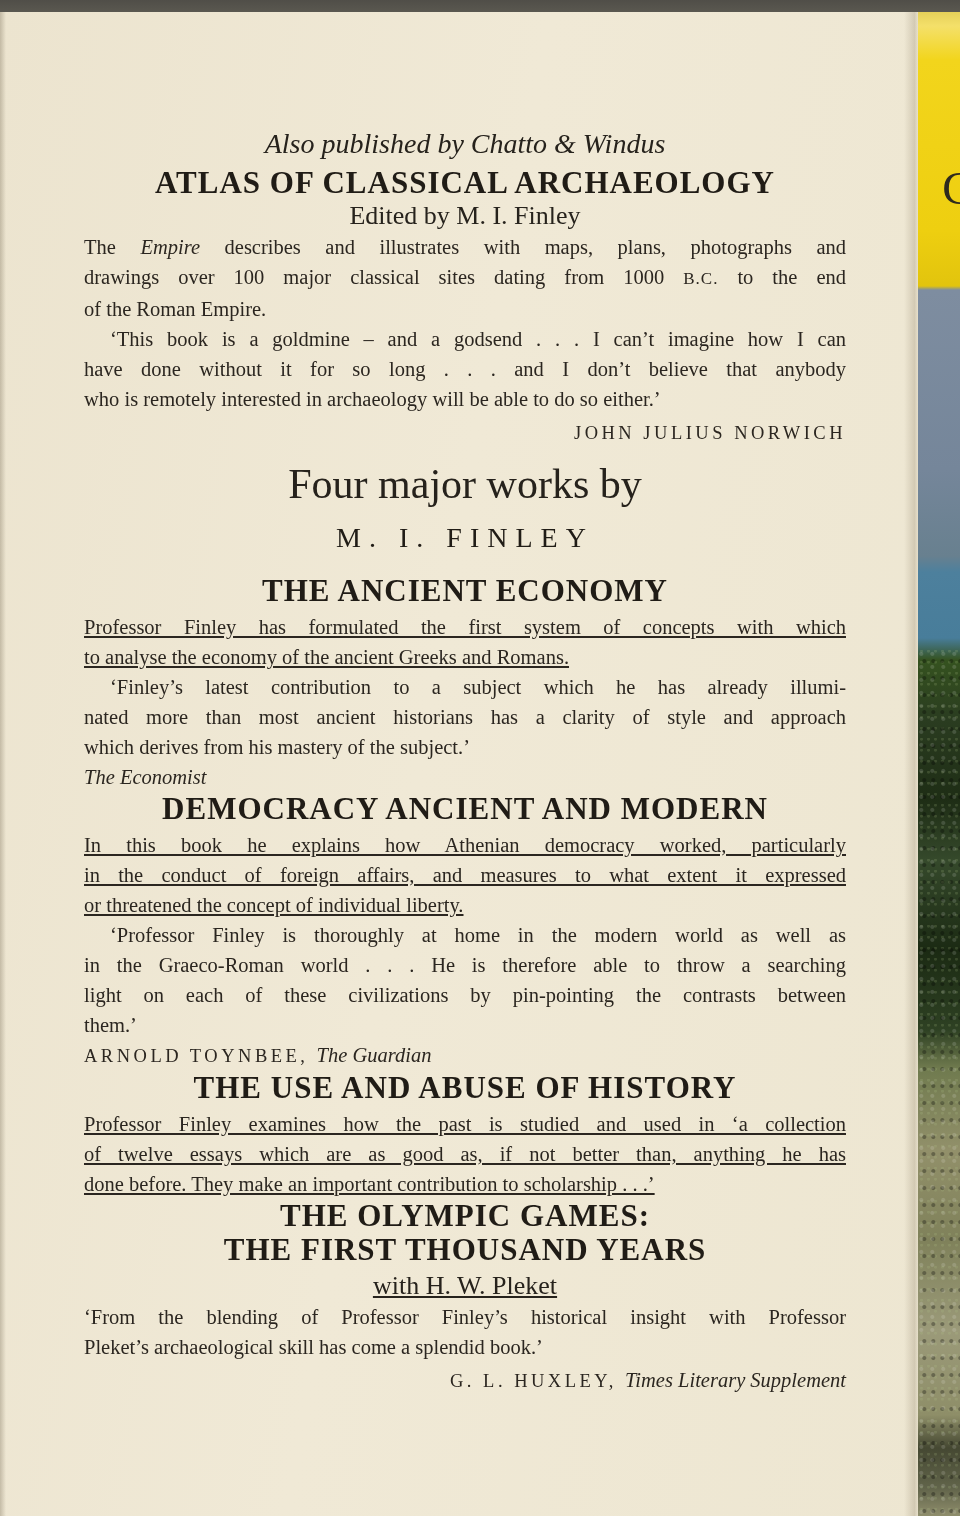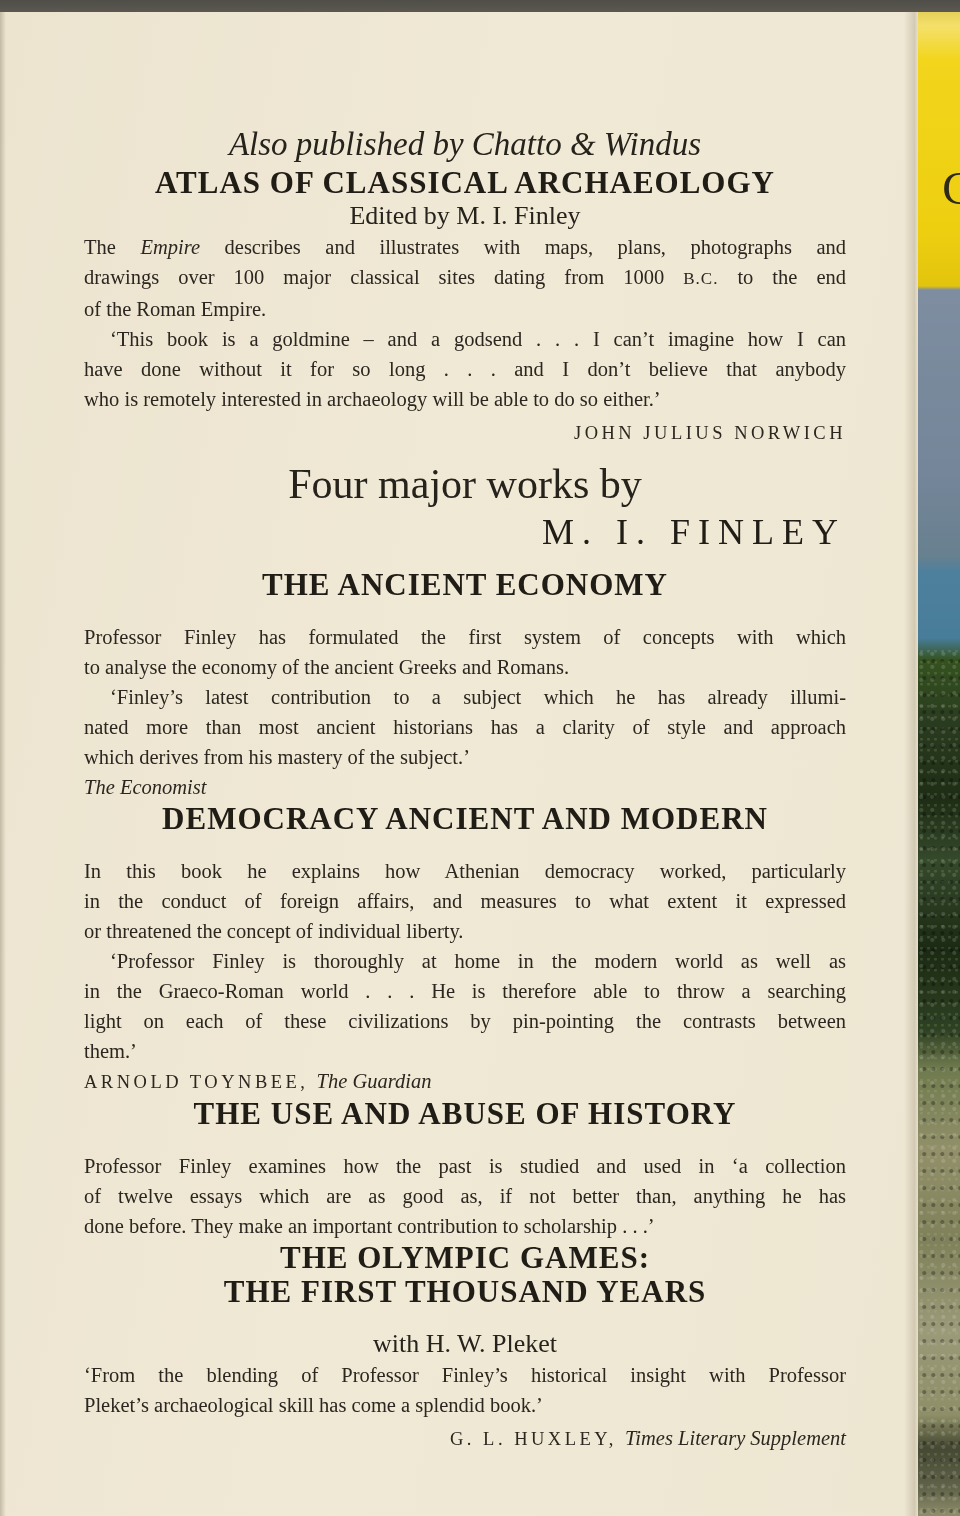--- a/index.html
+++ b/index.html
@@ -26,30 +26,30 @@
       radial-gradient(circle at 30% 30%,rgba(255,255,255,.14) 0 1.5px,transparent 2.5px),
       radial-gradient(circle at 70% 65%,rgba(0,0,0,.30) 0 1.5px,transparent 2.5px),
       radial-gradient(circle at 50% 10%,rgba(180,200,140,.18) 0 1px,transparent 2px);
     background-size:11px 13px,9px 17px,7px 11px;}
   .spine-letter{position:absolute;top:166px;right:-13px;font-size:46px;line-height:1;
     color:#2e2a1e;font-family:"Liberation Serif",serif;}
   .crease{position:absolute;top:0;right:42px;width:14px;height:100%;z-index:9;
     background:linear-gradient(to right,rgba(70,52,22,0),rgba(70,52,22,.16) 75%,rgba(70,52,22,.04));}
   
   .col{position:absolute;left:84px;top:0;width:762px;z-index:6;}
-  .publisher{margin-top:122px;text-align:center;font-style:italic;font-size:33px;
+  .publisher{margin-top:122px;text-align:center;font-style:italic;font-size:28px;
     line-height:44px;color:#26221c;}
   .h-title{text-align:center;font-weight:bold;font-size:31px;line-height:34px;
     letter-spacing:1px;color:#201c16;}
   .h-sub{text-align:center;font-size:26px;line-height:30px;color:#26221c;}
   .series1{text-align:center;font-size:42px;line-height:48px;margin-top:12px;color:#26221c;}
-  .series2{text-align:right;font-size:36px;line-height:44px;letter-spacing:8px;
-    margin-top:2px;color:#201c16;}
+  .series2{text-align:center;font-size:28px;line-height:44px;letter-spacing:8px;
+    margin-top:8px;color:#201c16;}
   .mt16{font-family:Liberation Serif, serif;} .mt14{margin-top:14px;}
-  .mt4{margin-top:20px;} .mt2{margin-top:1px;}
+  .mt4{margin-top:4px;text-decoration:underline;} .mt2{margin-top:1px;}
   
   .para{font-size:20.5px;color:#2b2620;}
   .tl{line-height:30px;text-align:justify;text-align-last:justify;}
   .tl.l{text-align-last:left;}
   .tl.r{text-align-last:right;margin-top:3px;}
   .tl.sp{display:flex;justify-content:space-between;align-items:baseline;text-align:left;flex-direction:column;}
   .tl.in{text-indent:26px;}
   .seg-i{font-style:italic;}
   .seg-sc{font-size:18.5px;letter-spacing:3.5px;}
   .seg-sc2{font-size:17px;letter-spacing:1px;}

